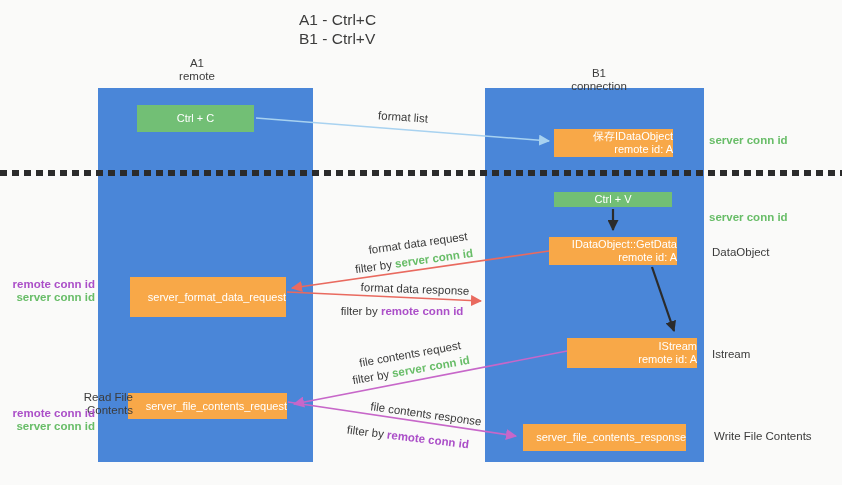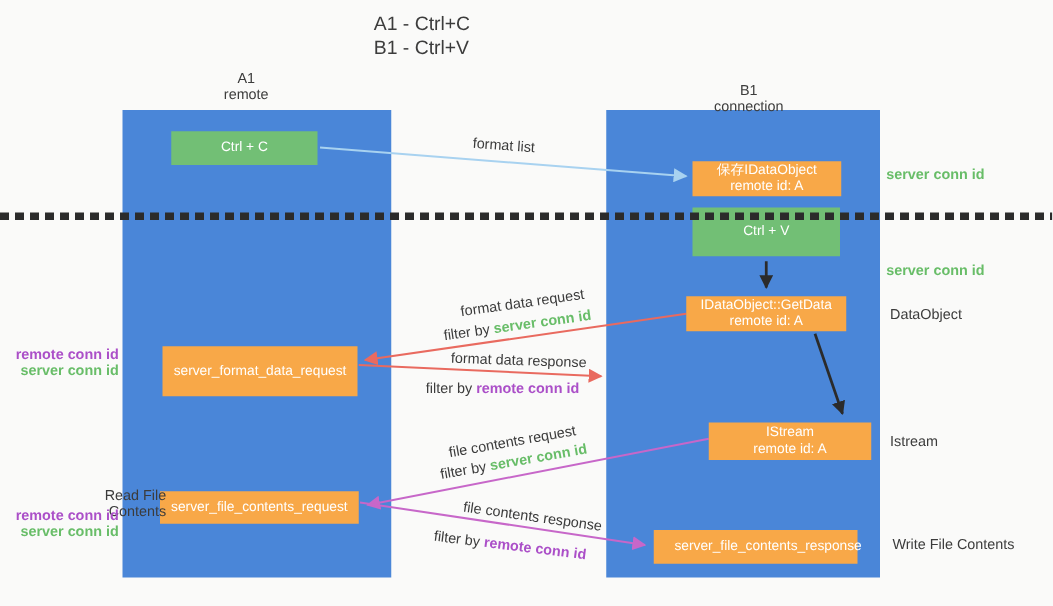--- a/index.html
+++ b/index.html
@@ -23,21 +23,21 @@
   svg.arrows{position:absolute;left:0;top:0;z-index:2;}
   .st-blue{stroke:var(--arrow-lightblue);stroke-width:1.6;}
   .st-red{stroke:var(--arrow-red);stroke-width:1.6;}
   .st-mag{stroke:var(--arrow-magenta);stroke-width:1.6;}
   .st-blk{stroke:var(--arrow-black);stroke-width:2.2;}
   .mk-blue{fill:var(--arrow-lightblue);} .mk-red{fill:var(--arrow-red);}
   .mk-mag{fill:var(--arrow-magenta);} .mk-blk{fill:var(--arrow-black);}
 
   .node{position:absolute;z-index:3;display:flex;flex-direction:column;align-items:center;
         justify-content:center;color:#fff;font-size:11px;line-height:13px;text-align:center;}
-  .node.orange{background:var(--box-orange);}
+  .node.orange{background:var(--box-orange);align-items:flex-end;}
   .node.green{background:var(--box-green);}
 
   .edge-label{position:absolute;z-index:4;white-space:nowrap;font-size:11.5px;color:#3b3b3b;
         transform:translate(-50%,-50%) rotate(var(--rot,0deg));}
   .green-text{color:var(--text-green);font-weight:700;}
   .purple-text{color:var(--text-purple);font-weight:700;}
 
   .side-label{position:absolute;z-index:4;white-space:nowrap;font-size:11.5px;color:#3b3b3b;}
   .side-label.bold-green{color:var(--text-green);font-weight:700;}
   .left-labels{position:absolute;left:0;width:95px;text-align:right;z-index:4;
@@ -91,21 +91,21 @@
     <line class="st-mag" x1="288" y1="402" x2="516" y2="436" marker-end="url(#m-mag)"></line>
   </svg>
 
   <div class="node green" style="left:137px;top:105px;width:117px;height:27px;">
     <div>Ctrl + C</div>
   </div>
   <div class="node orange" style="left:554px;top:129px;width:119px;height:28px;">
     <div>保存IDataObject</div>
     <div>remote id: A</div>
   </div>
-  <div class="node green" style="left:554px;top:166px;width:118px;height:39px;text-align:center;">
+  <div class="node green" style="left:554px;top:192px;width:118px;height:15px;text-align:center;">
     <div>Ctrl + V</div>
   </div>
   <div class="node orange" style="left:549px;top:237px;width:128px;height:28px;">
     <div>IDataObject::GetData</div>
     <div>remote id: A</div>
   </div>
   <div class="node orange" style="left:130px;top:277px;width:156px;height:40px;">
     <div>server_format_data_request</div>
   </div>
   <div class="node orange" style="left:567px;top:338px;width:130px;height:30px;">

